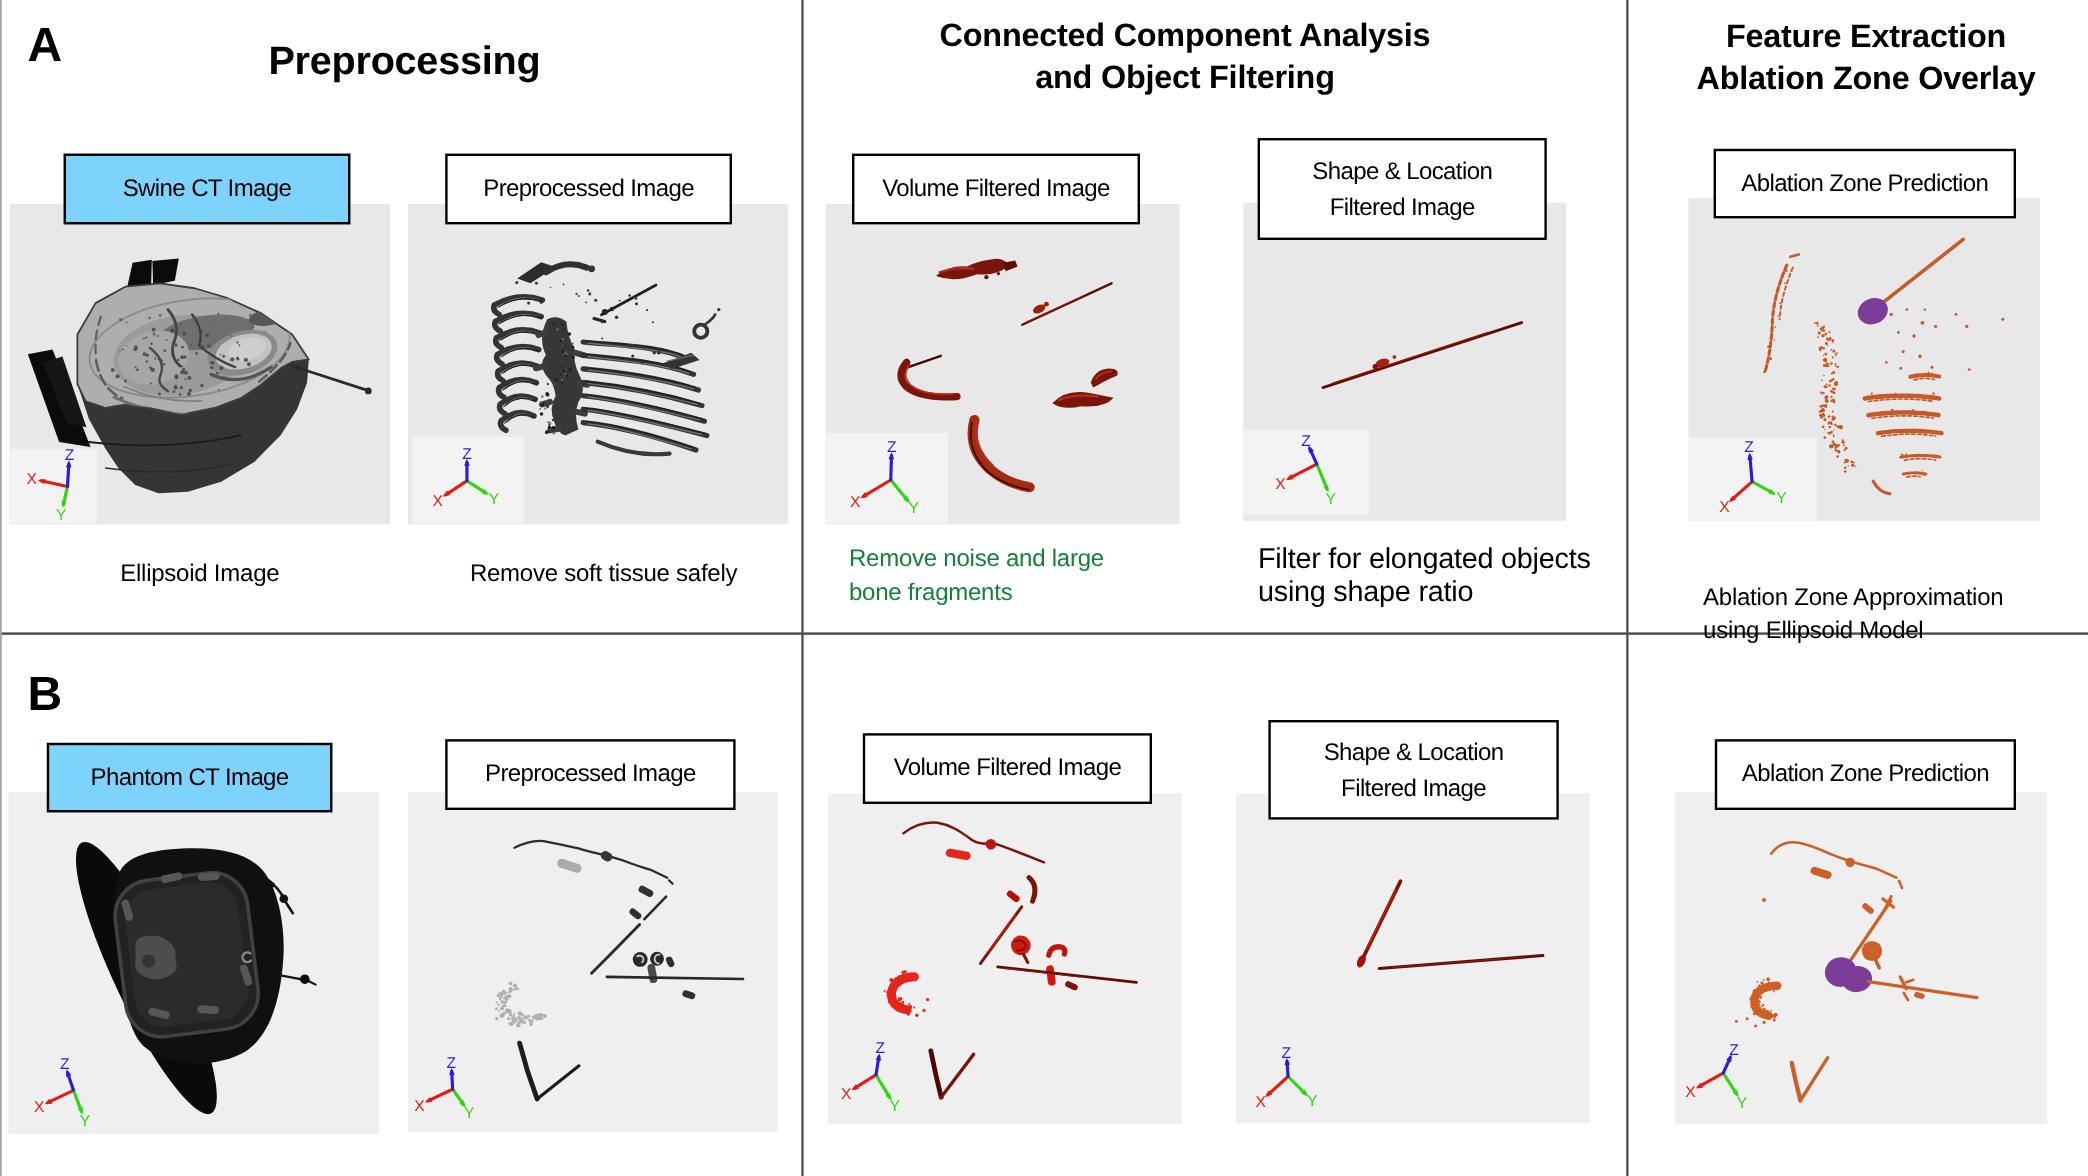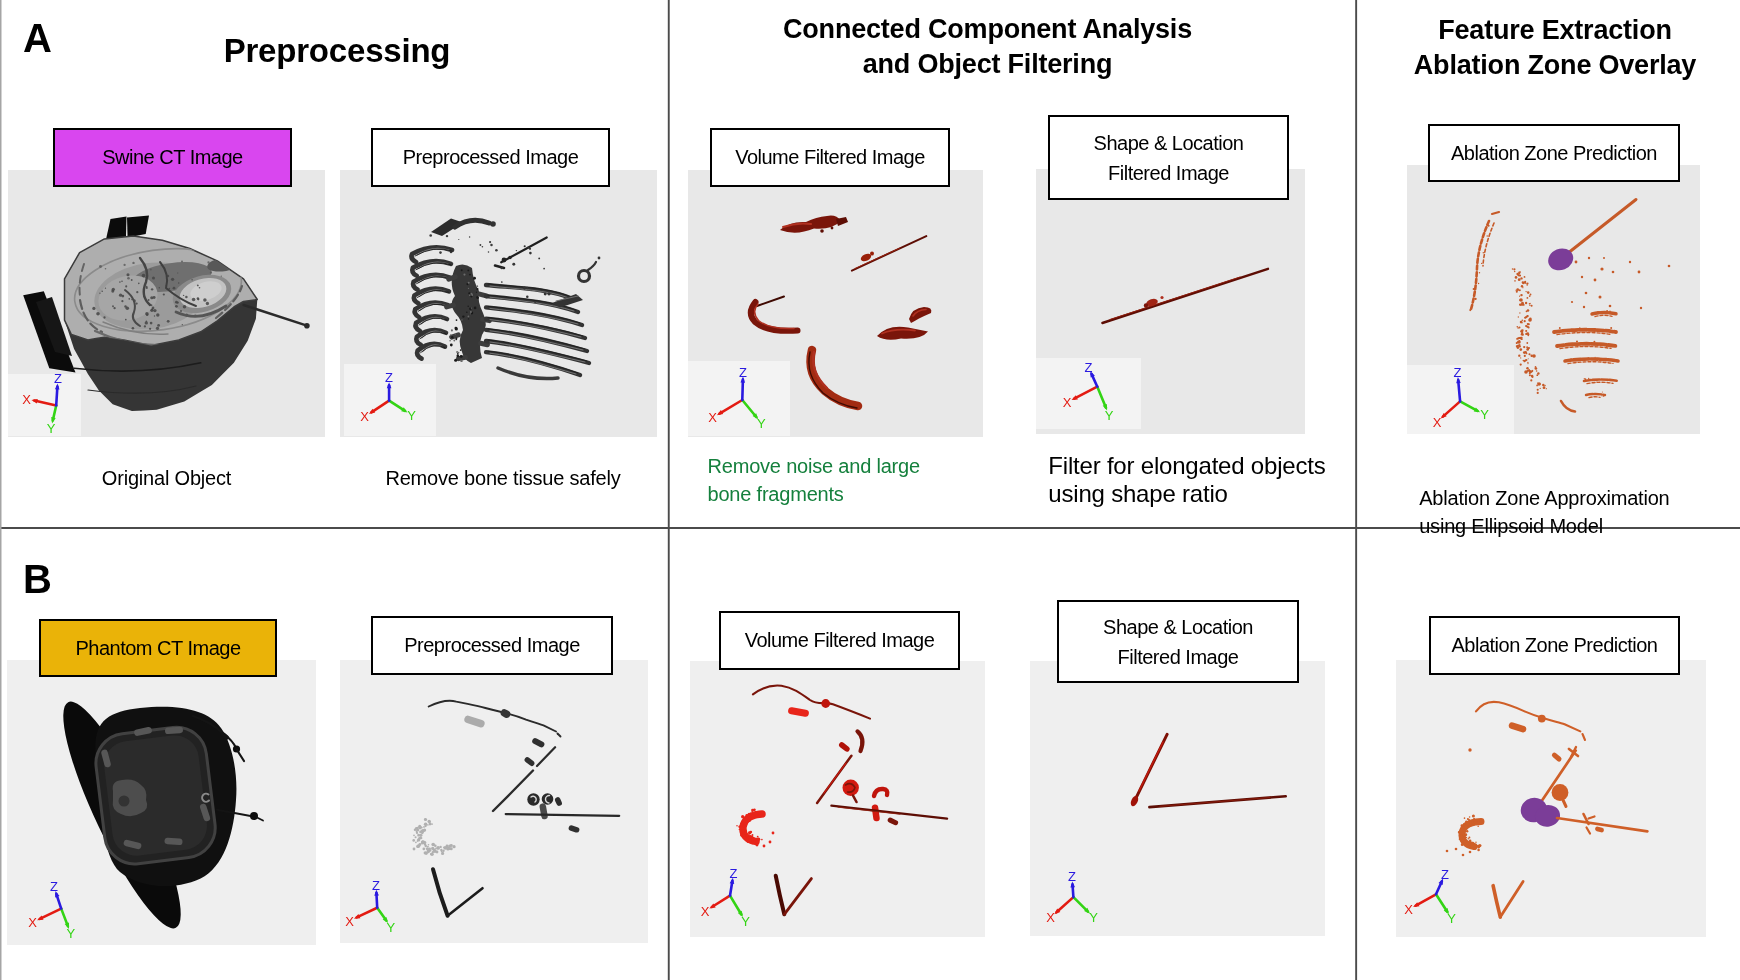--- a/index.html
+++ b/index.html
@@ -926,47 +926,47 @@
       <rect x="667.8" y="0" width="1.9" height="980" fill="#4b4b4b"></rect>
       <rect x="1355.2" y="0" width="1.9" height="980" fill="#4b4b4b"></rect>
       <rect x="0" y="527" width="1740" height="2" fill="#4b4b4b"></rect>
       <rect x="0" y="0" width="1.5" height="980" fill="#a5a5a5"></rect>
     </svg>
 <div style="position:absolute;left:23px;top:15px;font-size:40px;font-weight:bold;line-height:46px;">A</div>
     <div style="position:absolute;left:23px;top:556px;font-size:40px;font-weight:bold;line-height:46px;">B</div>
     <div style="position:absolute;left:137px;top:33px;width:400px;text-align:center;font-size:33px;font-weight:bold;letter-spacing:-0.2px;line-height:35px;">Preprocessing</div>
     <div style="position:absolute;left:727px;top:12px;width:521px;text-align:center;font-size:27px;font-weight:bold;letter-spacing:-0.2px;line-height:35px;">Connected Component Analysis<br>and Object Filtering</div>
     <div style="position:absolute;left:1355px;top:13px;width:400px;text-align:center;font-size:27px;font-weight:bold;letter-spacing:-0.2px;line-height:35px;">Feature Extraction<br>Ablation Zone Overlay</div>
-    <div style="position:absolute;left:53px;top:128px;width:239px;height:59px;background:#d946ef;border:2.5px solid #000;box-sizing:border-box;display:flex;align-items:center;justify-content:center;text-align:center;font-size:20px;letter-spacing:-0.5px;color:#000;">
+    <div style="position:absolute;left:53px;top:128px;width:239px;height:59px;background:#7dd3fc;border:2.5px solid #000;box-sizing:border-box;display:flex;align-items:center;justify-content:center;text-align:center;font-size:20px;letter-spacing:-0.5px;color:#000;">
       <span>Swine CT Image</span>
     </div>
     <div style="position:absolute;left:371px;top:128px;width:239px;height:59px;background:#fff;border:2.5px solid #000;box-sizing:border-box;display:flex;align-items:center;justify-content:center;text-align:center;font-size:20px;letter-spacing:-0.5px;color:#000;">
       <span>Preprocessed Image</span>
     </div>
     <div style="position:absolute;left:710px;top:128px;width:240px;height:59px;background:#fff;border:2.5px solid #000;box-sizing:border-box;display:flex;align-items:center;justify-content:center;text-align:center;font-size:20px;letter-spacing:-0.5px;color:#000;">
       <span>Volume Filtered Image</span>
     </div>
     <div style="position:absolute;left:1048px;top:115px;width:241px;height:85px;background:#fff;border:2.5px solid #000;box-sizing:border-box;display:flex;align-items:center;justify-content:center;text-align:center;font-size:20px;letter-spacing:-0.5px;line-height:30px;color:#000;">
       <span>Shape &amp; Location<br>Filtered Image</span>
     </div>
     <div style="position:absolute;left:1428px;top:124px;width:252px;height:58px;background:#fff;border:2.5px solid #000;box-sizing:border-box;display:flex;align-items:center;justify-content:center;text-align:center;font-size:20px;letter-spacing:-0.5px;color:#000;">
       <span>Ablation Zone Prediction</span>
     </div>
-    <div style="position:absolute;left:39px;top:619px;width:238px;height:58px;background:#eab308;border:2.5px solid #000;box-sizing:border-box;display:flex;align-items:center;justify-content:center;text-align:center;font-size:20px;letter-spacing:-0.5px;color:#000;">
+    <div style="position:absolute;left:39px;top:619px;width:238px;height:58px;background:#7dd3fc;border:2.5px solid #000;box-sizing:border-box;display:flex;align-items:center;justify-content:center;text-align:center;font-size:20px;letter-spacing:-0.5px;color:#000;">
       <span>Phantom CT Image</span>
     </div>
     <div style="position:absolute;left:371px;top:616px;width:242px;height:59px;background:#fff;border:2.5px solid #000;box-sizing:border-box;display:flex;align-items:center;justify-content:center;text-align:center;font-size:20px;letter-spacing:-0.5px;color:#000;">
       <span>Preprocessed Image</span>
     </div>
     <div style="position:absolute;left:719px;top:611px;width:241px;height:59px;background:#fff;border:2.5px solid #000;box-sizing:border-box;display:flex;align-items:center;justify-content:center;text-align:center;font-size:20px;letter-spacing:-0.5px;color:#000;">
       <span>Volume Filtered Image</span>
     </div>
     <div style="position:absolute;left:1057px;top:600px;width:242px;height:83px;background:#fff;border:2.5px solid #000;box-sizing:border-box;display:flex;align-items:center;justify-content:center;text-align:center;font-size:20px;letter-spacing:-0.5px;line-height:30px;color:#000;">
       <span>Shape &amp; Location<br>Filtered Image</span>
     </div>
     <div style="position:absolute;left:1429px;top:616px;width:251px;height:59px;background:#fff;border:2.5px solid #000;box-sizing:border-box;display:flex;align-items:center;justify-content:center;text-align:center;font-size:20px;letter-spacing:-0.5px;color:#000;">
       <span>Ablation Zone Prediction</span>
     </div>
-    <div style="position:absolute;font-size:20px;letter-spacing:-0.2px;line-height:28px;color:#000;left:8px;top:463.5px;width:317px;text-align:center;">Original Object</div>
-    <div style="position:absolute;font-size:20px;letter-spacing:-0.2px;line-height:28px;color:#000;left:340px;top:463.5px;width:326px;text-align:center;">Remove bone tissue safely</div>
+    <div style="position:absolute;font-size:20px;letter-spacing:-0.2px;line-height:28px;color:#000;left:8px;top:463.5px;width:317px;text-align:center;">Ellipsoid Image</div>
+    <div style="position:absolute;font-size:20px;letter-spacing:-0.2px;line-height:28px;color:#000;left:340px;top:463.5px;width:326px;text-align:center;">Remove soft tissue safely</div>
     <div style="position:absolute;font-size:20px;letter-spacing:-0.2px;line-height:28px;color:#15803d;left:707.5px;top:451.5px;">Remove noise and large<br>bone fragments</div>
     <div style="position:absolute;font-size:24px;letter-spacing:-0.2px;line-height:28px;color:#000;left:1048.3px;top:451.5px;">Filter for elongated objects<br>using shape ratio</div>
     <div style="position:absolute;font-size:20px;letter-spacing:-0.2px;line-height:28px;color:#000;left:1419.2px;top:451.5px;margin-top:32px;">Ablation Zone Approximation<br>using Ellipsoid Model</div>
 </div>
 </body></html>

